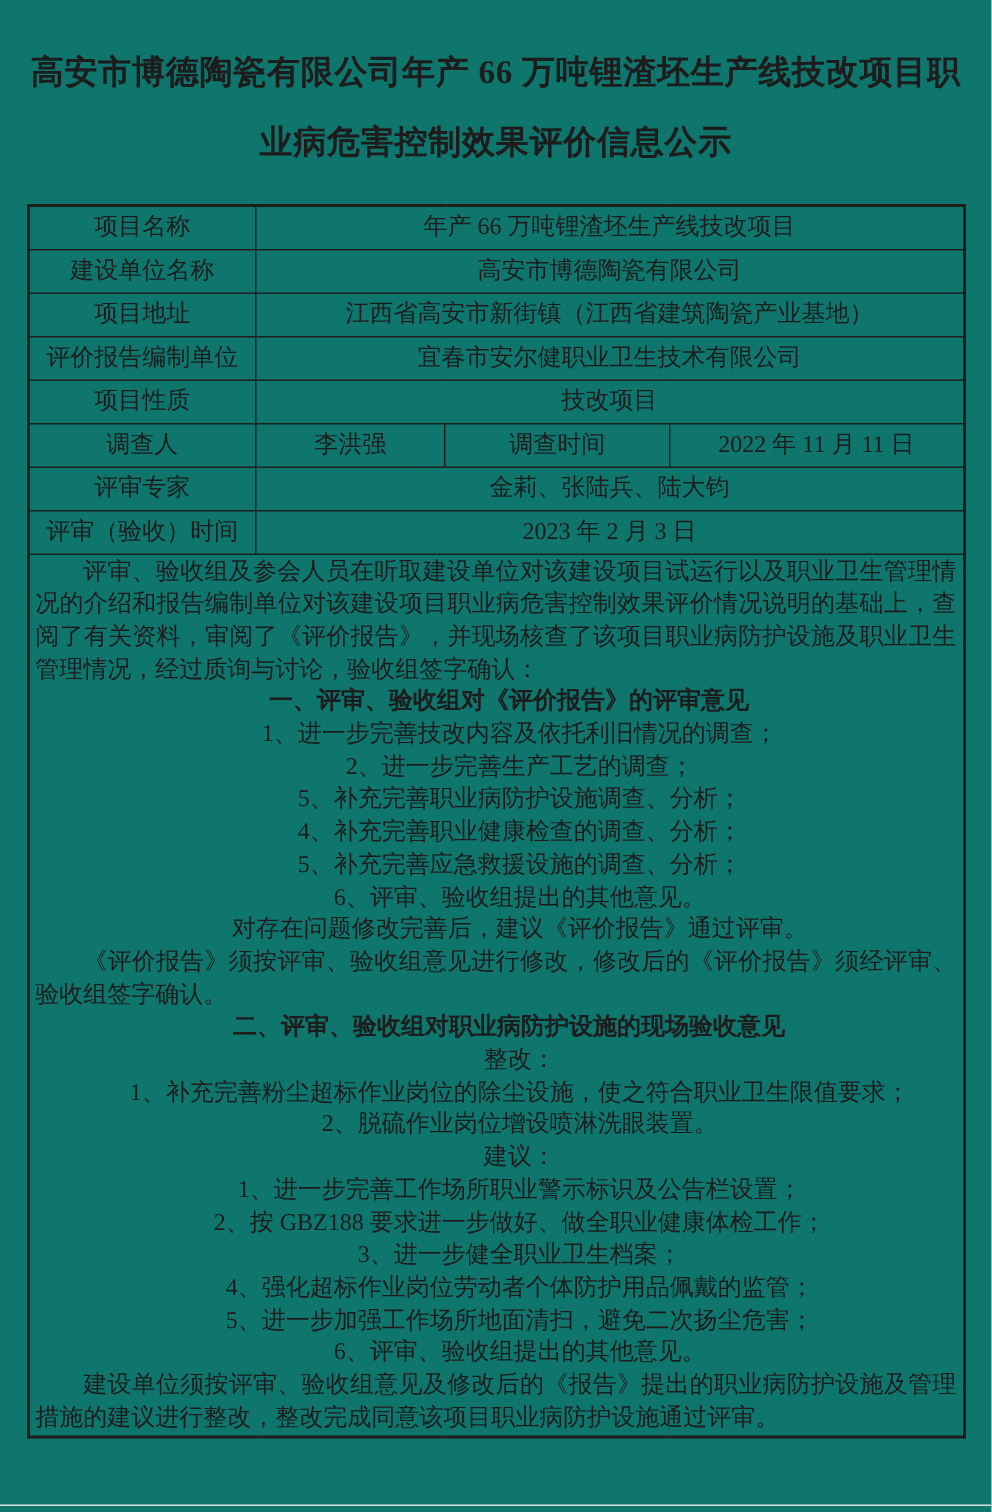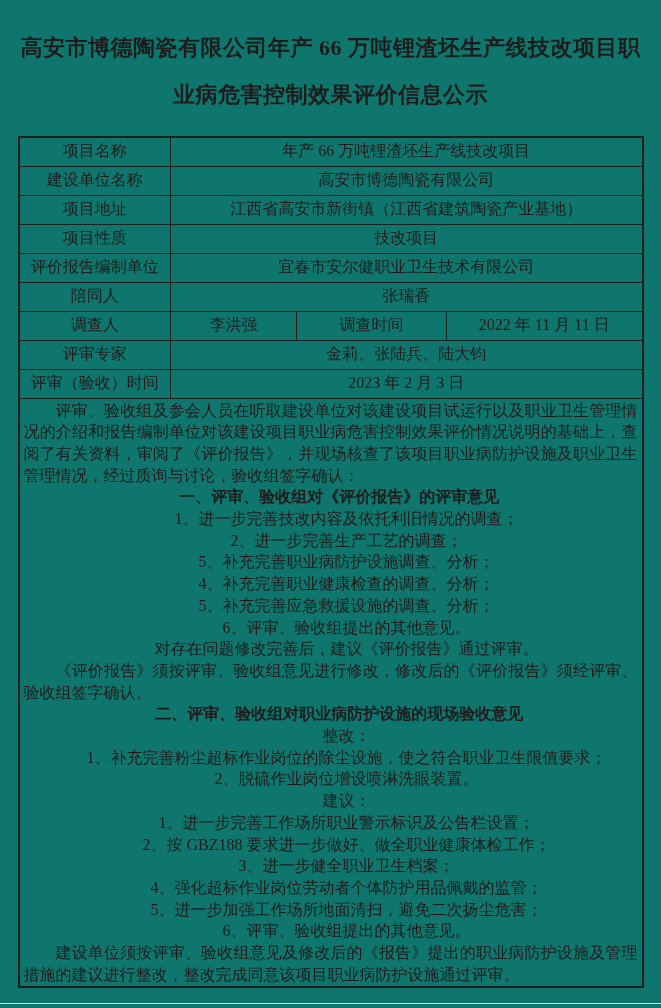--- a/index.html
+++ b/index.html
@@ -95,30 +95,26 @@
       </tr>
       <tr>
         <td>建设单位名称</td>
         <td colspan="3">高安市博德陶瓷有限公司</td>
       </tr>
       <tr>
         <td>项目地址</td>
         <td colspan="3">江西省高安市新街镇（江西省建筑陶瓷产业基地）</td>
       </tr>
       <tr>
-        <td>项目性质</td>
-        <td colspan="3">技改项目</td>
-      </tr>
-      <tr>
         <td>评价报告编制单位</td>
         <td colspan="3">宜春市安尔健职业卫生技术有限公司</td>
       </tr>
       <tr>
-        <td>陪同人</td>
-        <td colspan="3">张瑞香</td>
+        <td>项目性质</td>
+        <td colspan="3">技改项目</td>
       </tr>
       <tr>
         <td>调查人</td>
         <td>李洪强</td>
         <td>调查时间</td>
         <td>2022 年 11 月 11 日</td>
       </tr>
       <tr>
         <td>评审专家</td>
         <td colspan="3">金莉、张陆兵、陆大钧</td>

